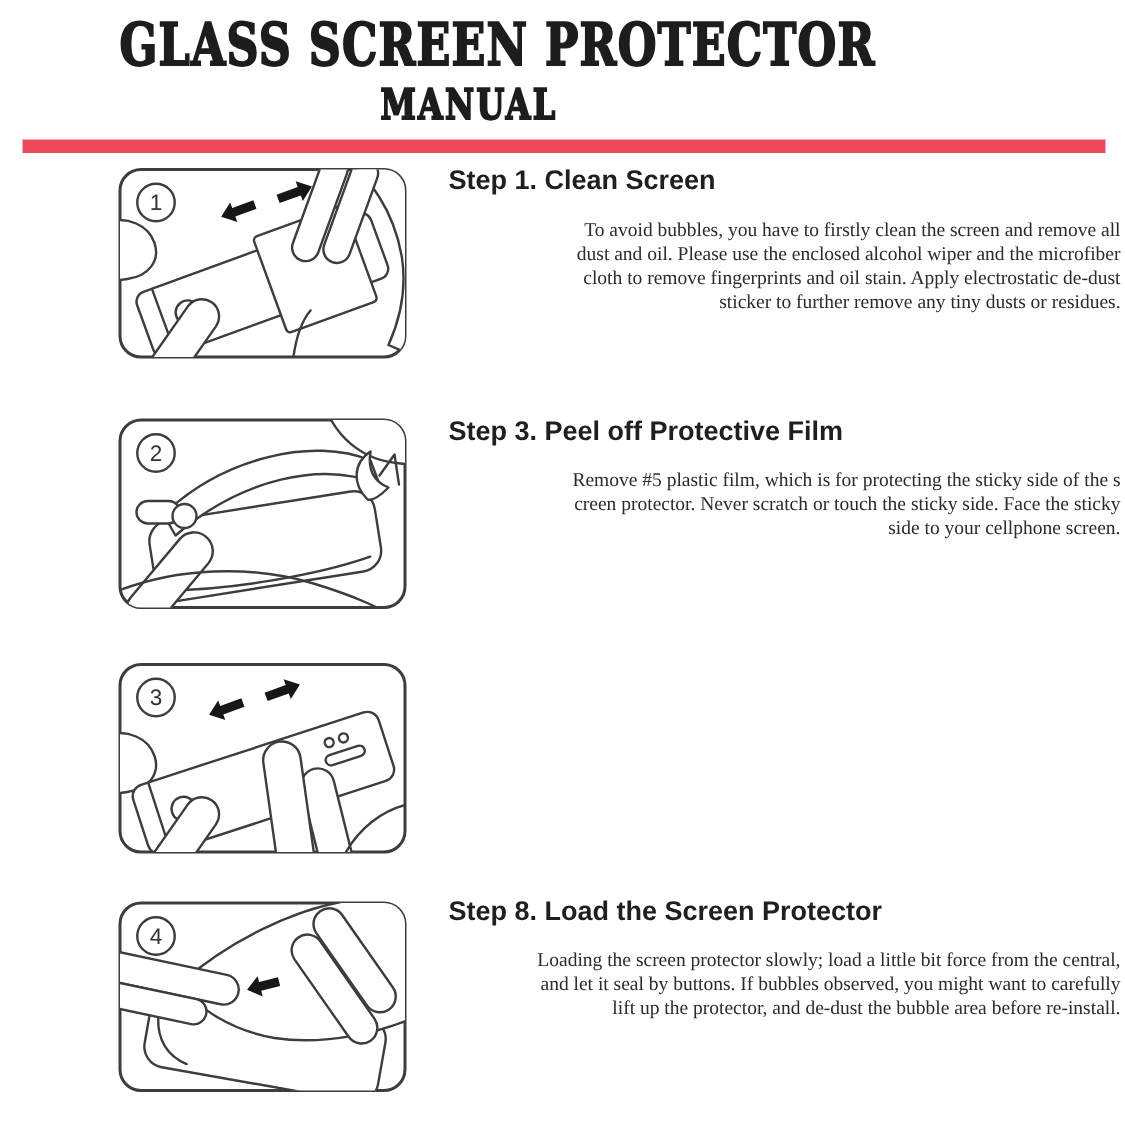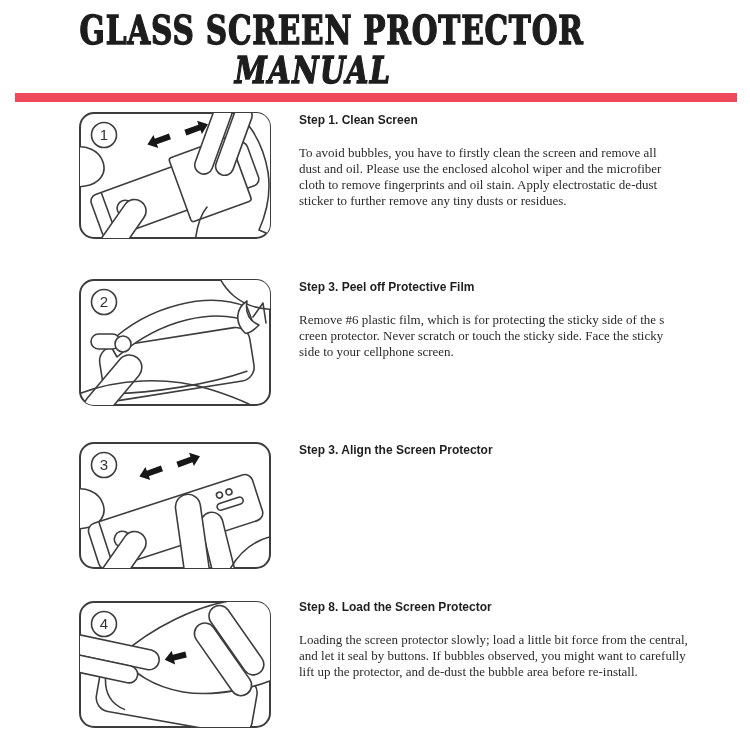--- a/index.html
+++ b/index.html
@@ -11,39 +11,39 @@
   .header { position:absolute; top:10px; left:0; width:626px; text-align:center; }
   .title-line {
     display:block; color:#1d1d1d;
     font-family:"DejaVu Serif", serif; font-weight:bold;
   }
   .title-line .squeeze {
     display:inline-block; transform:scaleX(0.76); transform-origin:center;
     -webkit-text-stroke:1.4px #1d1d1d; letter-spacing:1px; white-space:nowrap;
   }
   .title-1 { font-size:39px; line-height:40px; }
-  .title-2 { font-size:38px; line-height:40px;font-style:italic; }
+  .title-2 { font-size:28px; line-height:40px; }
   .title-2 .squeeze { letter-spacing:2px; }
   .divider {
     position:absolute; top:93px; left:15px; width:722px; height:9px;
     background:#ee4a5c;
   }
   
   .row { position:absolute; left:0; width:750px; }
   .row-1 { top:110px; } .row-2 { top:277px; } .row-3 { top:440px; } .row-4 { top:597px; }
   .illus { position:absolute; left:77px; top:0; width:196px; height:131px; }
   .row-4 .illus { top:2px; }
   .step-text { position:absolute; left:299px; top:0; width:448px; }
   .step-heading {
-    margin:0 0 14px 0; font-size:12px; line-height:21px; font-weight:bold;
+    margin:0 0 14px 0; font-size:18px; line-height:21px; font-weight:bold;
     color:#1f1f1f; font-family:"Liberation Sans", sans-serif;
   }
   .step-body {
     margin:0; font-size:13px; line-height:1.22; color:#2b2b2b;
-    font-family:"Liberation Serif", serif; white-space:pre-line;
+    font-family:"Liberation Serif", serif; white-space:pre-line;text-align:right;
   }
   
   svg .frame { fill:#fff; stroke:#3d3d3d; stroke-width:2; }
   svg .ln   { fill:#ffffff; stroke:#3d3d3d; stroke-width:1.6; stroke-linejoin:round; stroke-linecap:round; }
   svg .open { fill:none;    stroke:#3d3d3d; stroke-width:1.6; stroke-linejoin:round; stroke-linecap:round; }
   svg .arrow { fill:#171717; stroke:none; }
   svg .num  { font-family:"Liberation Sans", sans-serif; font-size:15px; fill:#333; text-anchor:middle; }
 </style>
 </head>
 <body>
@@ -118,21 +118,21 @@
       <g transform="rotate(40 42 102)">
         <rect class="ln" x="30" y="74" width="25" height="76" rx="12.5"></rect>
       </g>
       <path class="open" d="M-6,120 C40,100 92,100 132,112 C158,120 178,128 194,140"></path>
     </g>
     <circle class="ln" cx="27" cy="25" r="12.5"></circle>
     <text class="num" x="27" y="30">2</text>
   </svg>
   <div class="step-text">
     <h2 class="step-heading">Step 3. Peel off Protective Film</h2>
-    <p class="step-body">Remove #6 plastic film, which is for protecting the sticky side of the s
+    <p class="step-body">Remove #5 plastic film, which is for protecting the sticky side of the s
 creen protector. Never scratch or touch the sticky side. Face the sticky
 side to your cellphone screen.</p>
   </div>
 </div>
 
 <div class="row row-3">
   <svg class="illus" viewBox="0 0 196 131">
     <defs>
         <clipPath id="clip3">
           <rect x="3" y="3" width="190" height="125" rx="14"></rect>
@@ -159,21 +159,20 @@
         <rect class="ln" x="102" y="54" width="25" height="96" rx="12.5"></rect>
       </g>
       <path class="open" d="M152,131 C162,112 178,100 196,96"></path>
       <polygon class="arrow" transform="translate(60,30) rotate(-20)" points="0,7 9,0 9,4 24,4 24,10 9,10 9,14"></polygon>
       <polygon class="arrow" transform="translate(98,18) rotate(-20)" points="24,7 15,0 15,4 0,4 0,10 15,10 15,14"></polygon>
     </g>
     <circle class="ln" cx="27" cy="25" r="12.5"></circle>
     <text class="num" x="27" y="30">3</text>
   </svg>
   <div class="step-text">
-    <h2 class="step-heading">Step 3. Align the Screen Protector</h2>
   </div>
 </div>
 
 <div class="row row-4">
   <svg class="illus" viewBox="0 0 196 131">
     <defs>
         <clipPath id="clip4">
           <rect x="3" y="3" width="190" height="125" rx="14"></rect>
         </clipPath>
       </defs>

